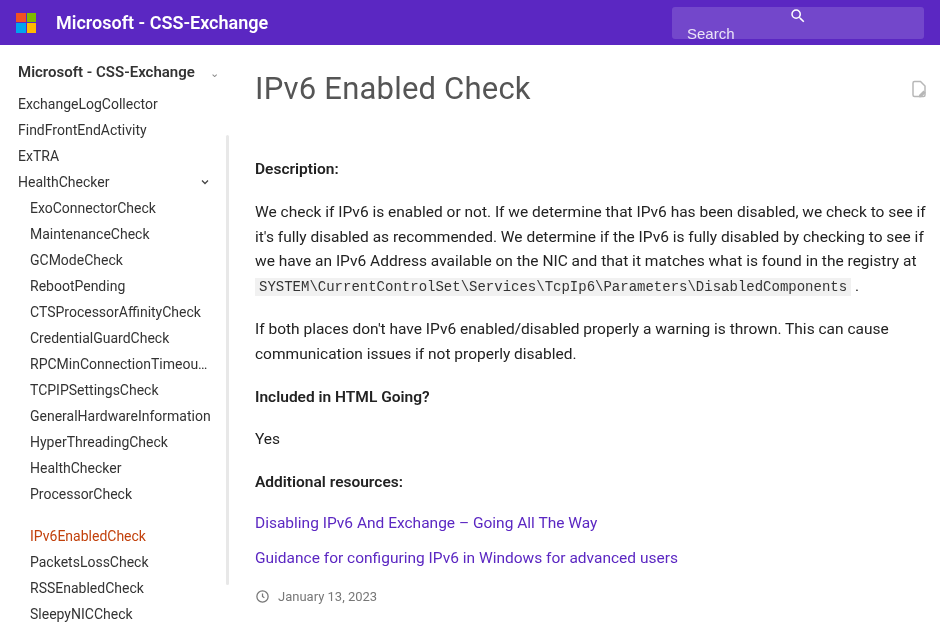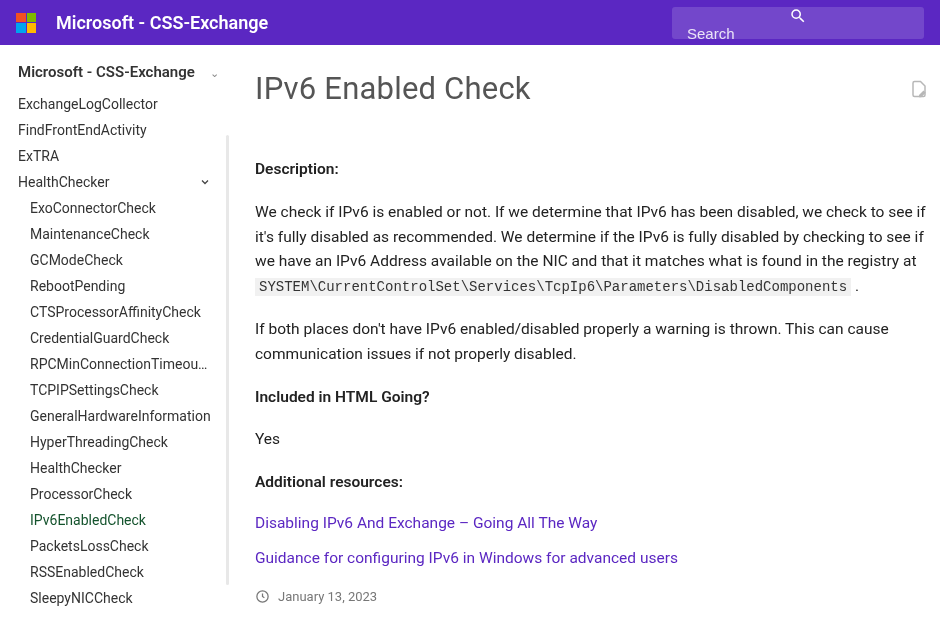--- a/index.html
+++ b/index.html
@@ -12,21 +12,21 @@
 .search-box svg { width: 18px; height: 18px; fill: #fff; flex-shrink: 0; }
 .search-box input { background: transparent; border: none; outline: none; color: #fff; font-size: 15px; margin-left: 10px; width: 100%; }
 .search-box input::placeholder { color: rgba(255,255,255,0.85); }
 .container { display: flex; height: calc(624px - 45px); }
 .sidebar { width: 235px; padding: 18px 0 0 18px; overflow-y: auto; position: relative; }
 .sidebar::-webkit-scrollbar { width: 6px; }
 .sidebar-title-row { display: flex; align-items: center; justify-content: space-between; padding-right: 16px; margin-bottom: 10px; }
 .sidebar-title { font-size: 15px; font-weight: 600; color: #333; }
 .collapse-caret { color: #888; font-size: 11px; transform: rotate(180deg); display: inline-block; }
 .nav-item { display: block; font-size: 14px; color: #333; padding: 5px 0; cursor: pointer; }
-.nav-item.active { color: #14532d; }
+.nav-item.active { color: #c2410c; margin-top: 16px; }
 .nav-group { display: flex; align-items: center; justify-content: space-between; padding-right: 24px; cursor: pointer; }
 .nav-group-label { font-size: 14px; color: #333; padding: 5px 0; }
 .chevron { width: 12px; height: 12px; }
 .nav-children { padding-left: 12px; }
 .scroll-edge { position: absolute; right: 6px; top: 90px; width: 3px; height: 450px; background: #e8e8e8; border-radius: 2px; }
 .main { flex: 1; padding: 25px 12px 0 20px; overflow-y: auto; position: relative; }
 .page-title-row { display: flex; align-items: center; justify-content: space-between; margin-bottom: 50px; }
 .page-title { font-size: 31px; font-weight: 400; color: #555; letter-spacing: 0.2px; }
 .edit-icon { width: 18px; height: 18px; opacity: 0.6; }
 .content p { font-size: 15.5px; line-height: 1.6; margin-bottom: 18px; color: #222; }

